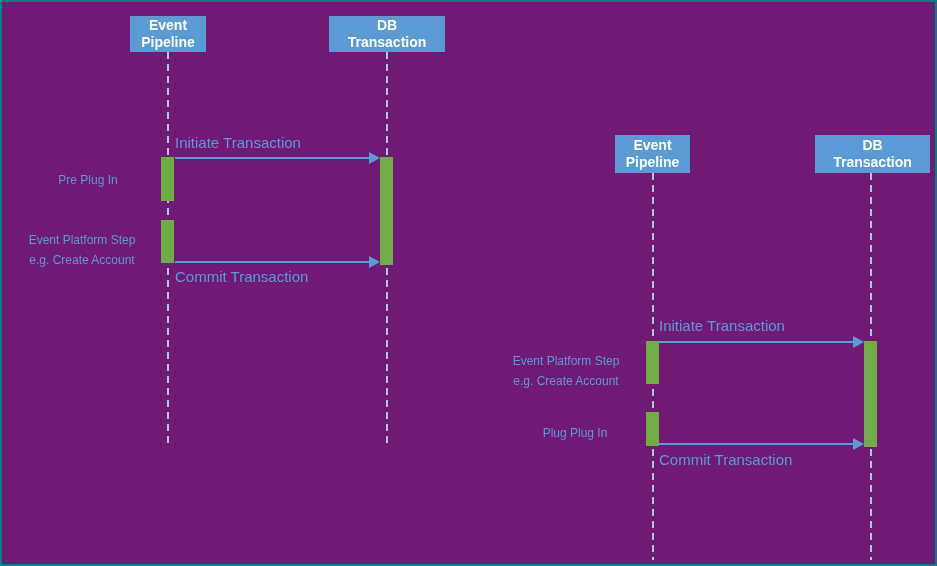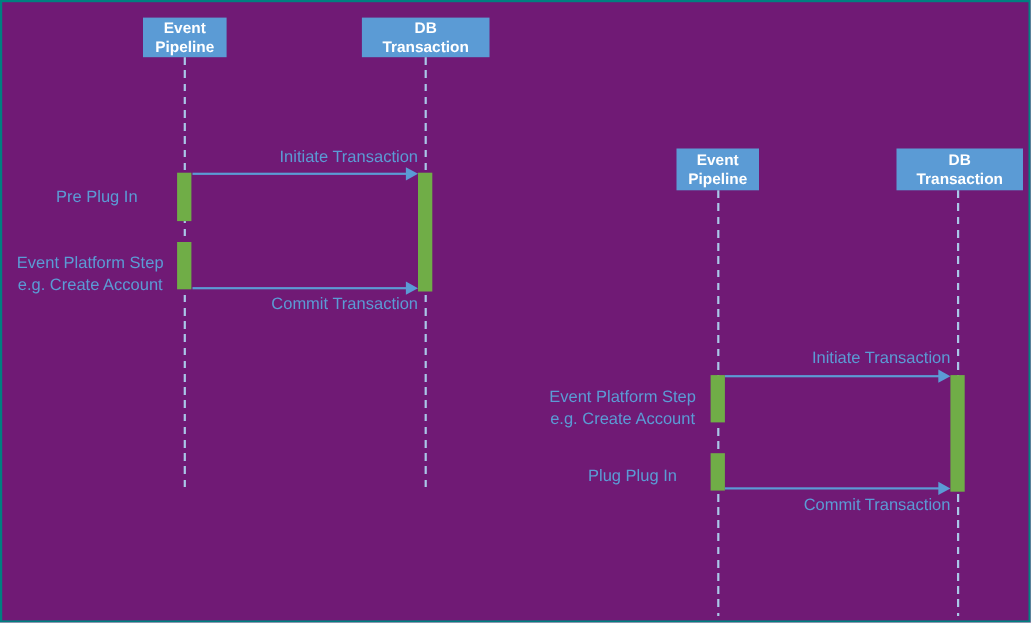--- a/index.html
+++ b/index.html
@@ -52,31 +52,31 @@
     position: absolute;
     width: 0;
     height: 0;
     border-top: 6px solid transparent;
     border-bottom: 6px solid transparent;
     border-left: 11px solid #5B9BD5;
   }
   .msg-label {
     position: absolute;
     width: 205px;
-    text-align: right;
+    text-align: left;
     color: #5B9BD5;
     font-size: 15px;
     line-height: 18px;
     white-space: nowrap;
   }
   .step-label {
     position: absolute;
     text-align: center;
     color: #5B9BD5;
-    font-size: 15px;
+    font-size: 12px;
     line-height: 20px;
     white-space: nowrap;
   }
 </style>
 </head>
 <body>
 
 <div class="canvas">
 
   <div>

